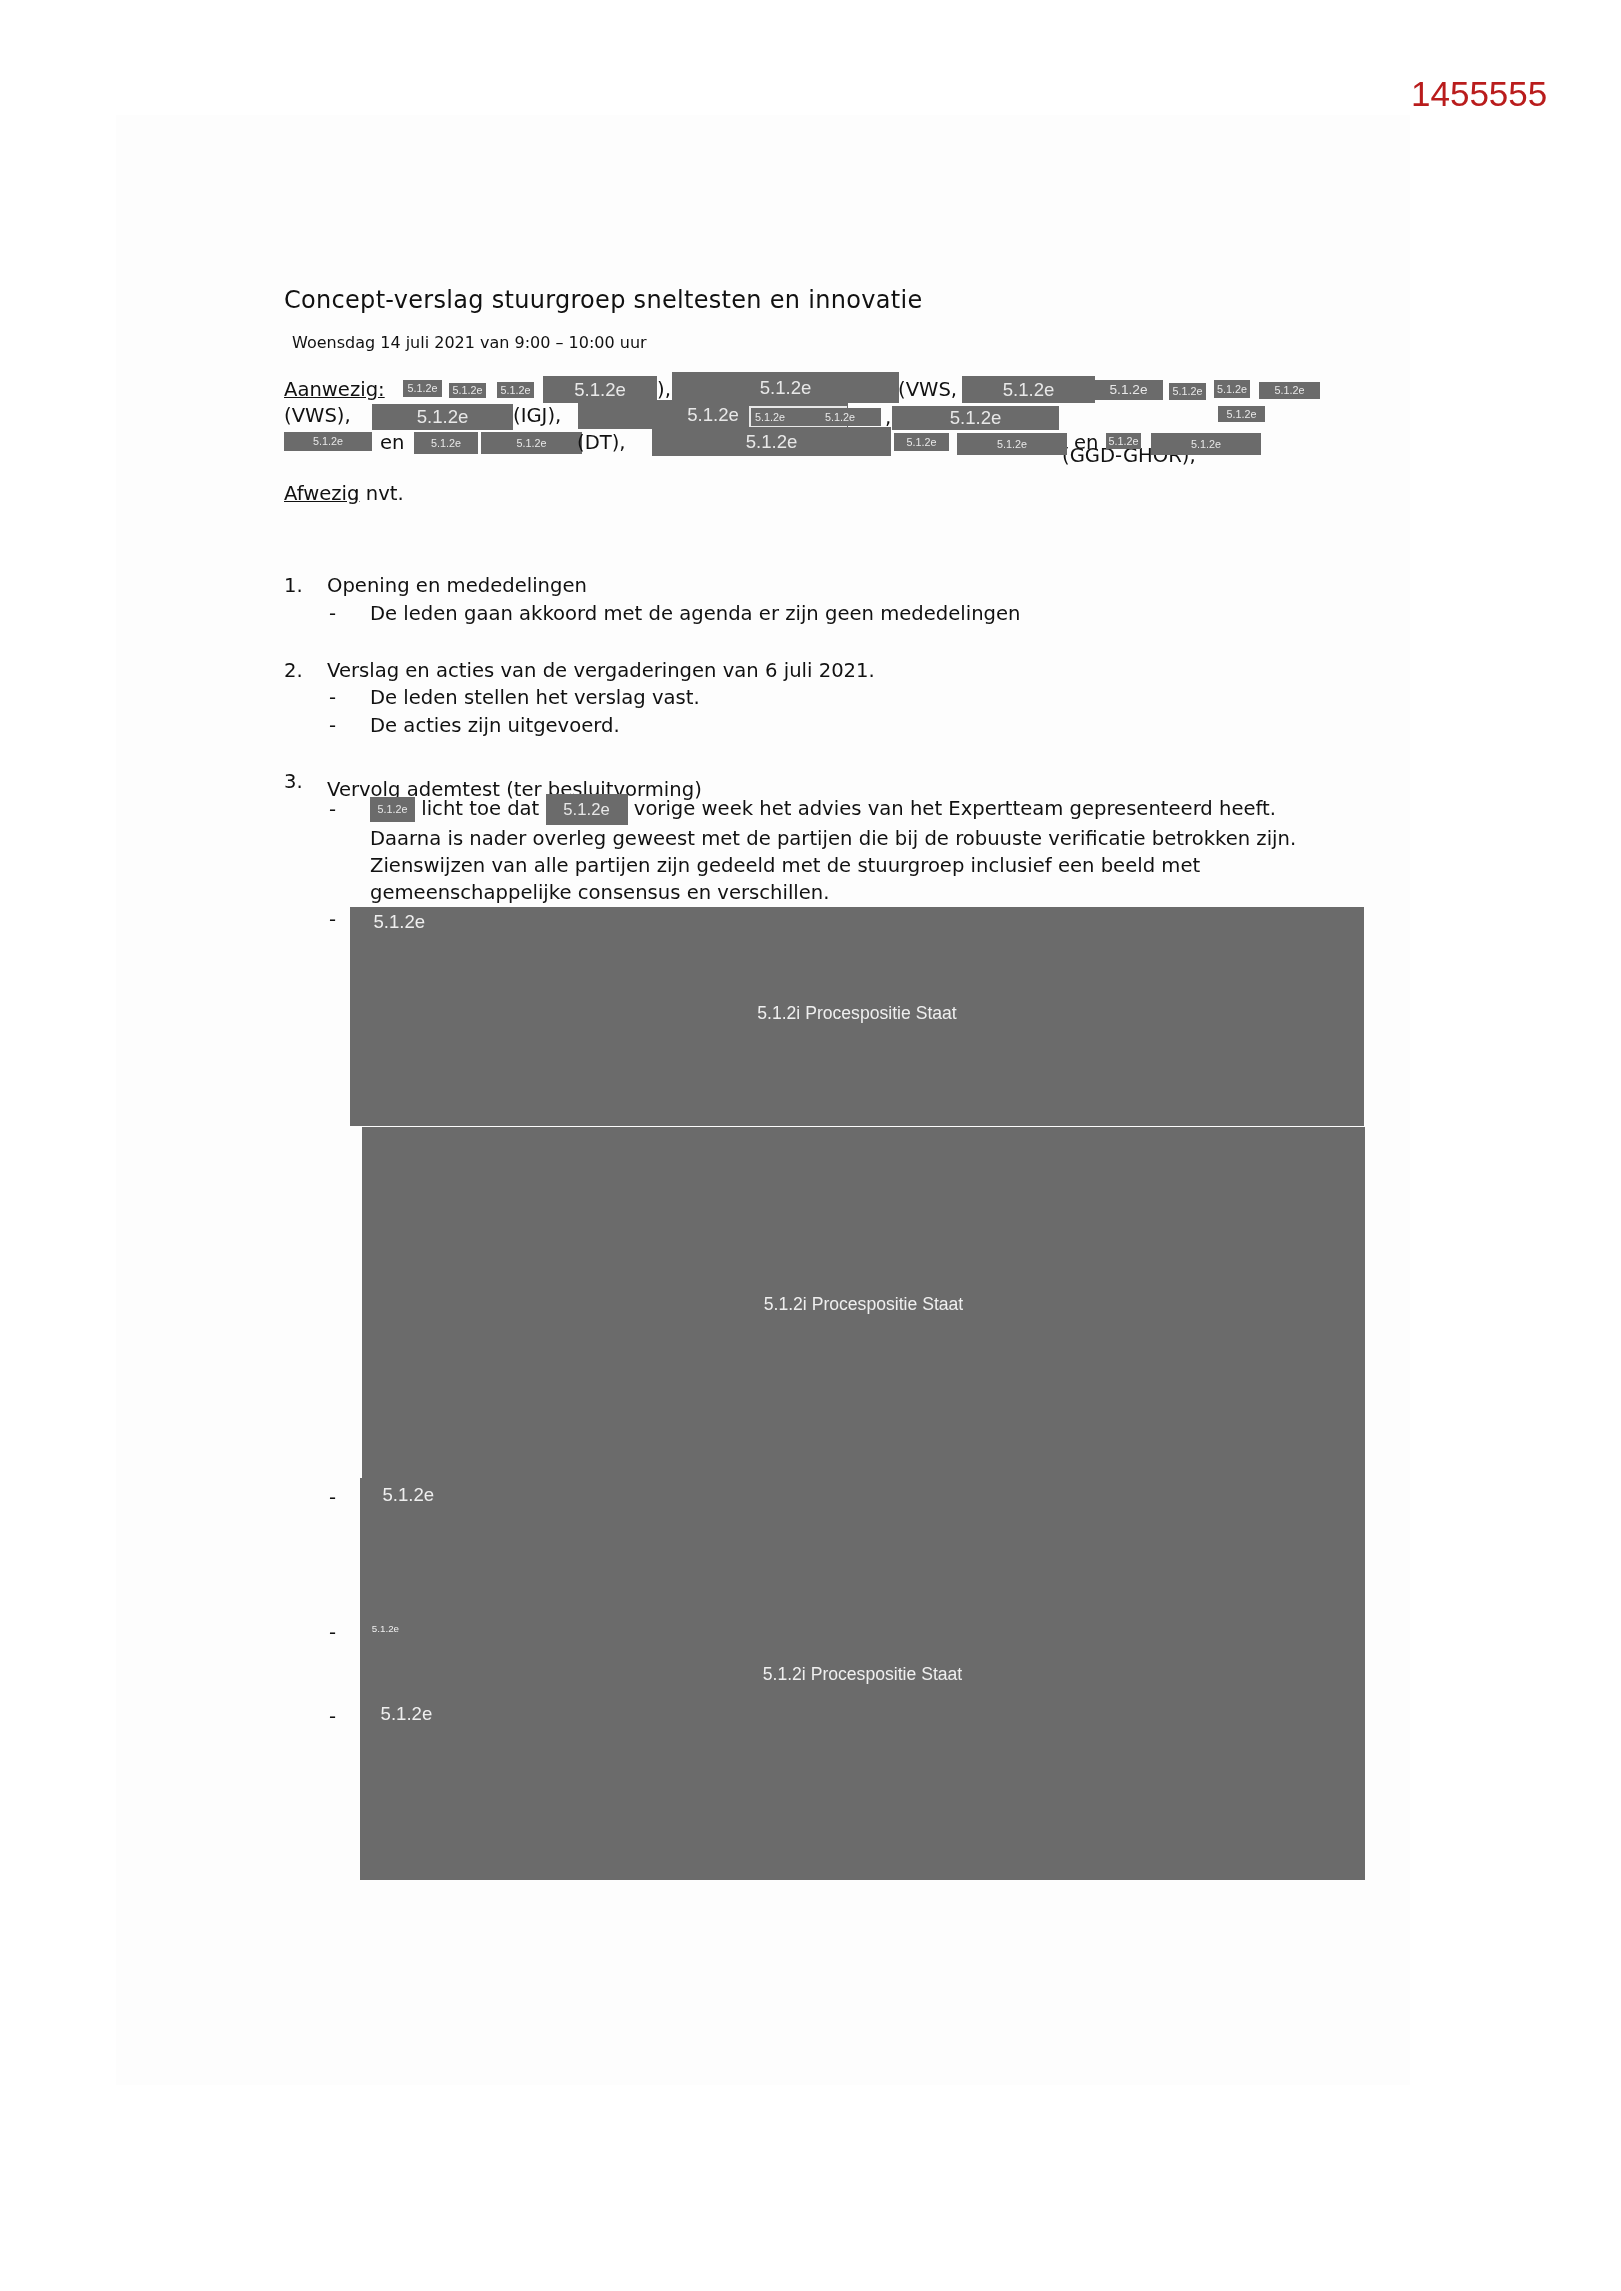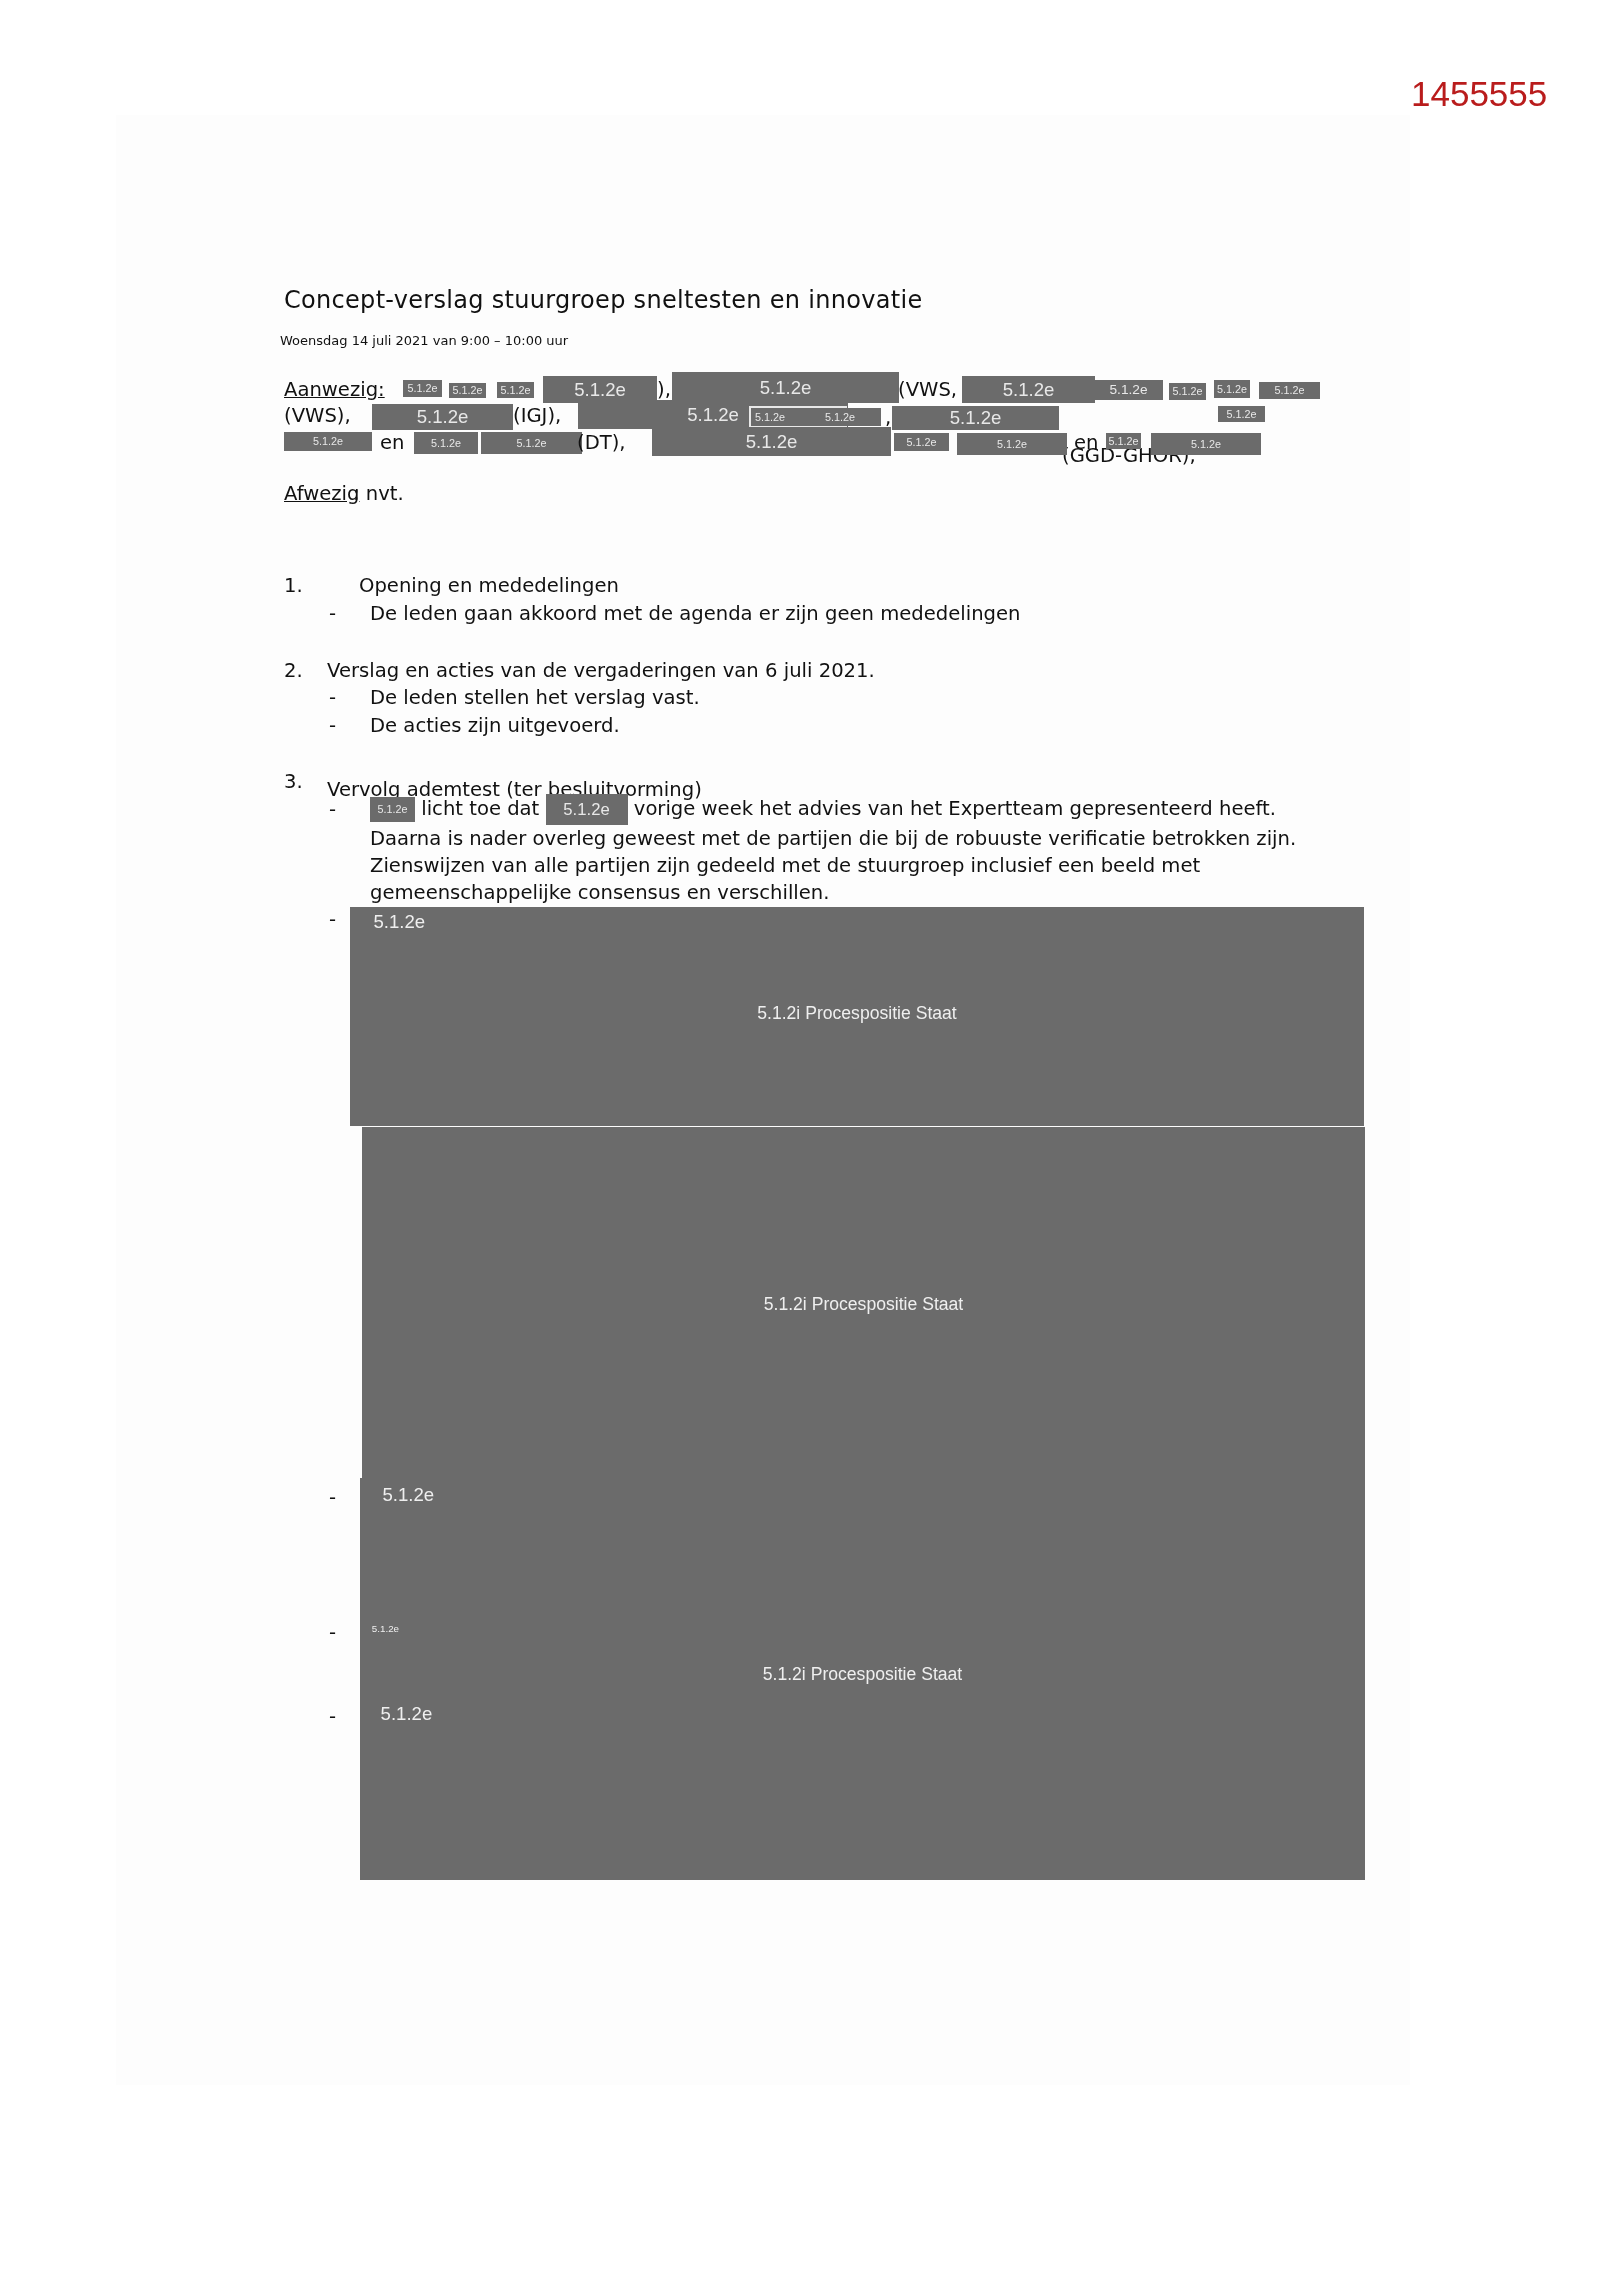--- a/index.html
+++ b/index.html
@@ -14,21 +14,21 @@
     }
     .doc-id {
       position: absolute; left: 1411px; top: 74px;
       font-family: "Liberation Sans", sans-serif; font-size: 35px; color: #b91c1c;
     }
     .title {
       position: absolute; left: 284px; top: 286px;
       font-size: 24px; font-weight: normal; letter-spacing: 0.3px;
     }
     .subtitle {
-      position: absolute; left: 280px; top: 333px; font-size: 13px;
+      position: absolute; left: 292px; top: 333px; font-size: 16px;
     }
     .abs { position: absolute; white-space: nowrap; }
     .txt { font-size: 19.6px; line-height: 23.5px; }
     .u { text-decoration: underline; }
     .red {
       position: absolute; background: #6b6b6b; color: #e8e8e8;
       font-family: "Liberation Sans", sans-serif;
       display: flex; align-items: center; justify-content: center;
       box-sizing: border-box; white-space: nowrap;
     }
@@ -107,21 +107,21 @@
   <div class="red sm" style="left:1151px; top:433px; width:110px; height:21.6px;">5.1.2e</div>
 </div>
 
 <div>
   <span class="abs txt u" style="left:284px; top:482px;text-align:right;">Afwezig</span>
   <span class="abs txt" style="left:353px; top:482px;">: nvt.</span>
 </div>
 
 <div>
   <span class="list-num" style="left:284px; top:574px;">1.</span>
-  <span class="list-text" style="left:327px; top:574px;margin-left:32px;">Opening en mededelingen</span>
+  <span class="list-text" style="left:327px; top:574px;">Opening en mededelingen</span>
   <span class="dash" style="left:329px; top:602px;">-</span>
   <span class="list-text" style="left:370px; top:602px;">De leden gaan akkoord met de agenda er zijn geen mededelingen</span>
 </div>
 
 <div>
   <span class="list-num" style="left:284px; top:659px;">2.</span>
   <span class="list-text" style="left:327px; top:659px;">Verslag en acties van de vergaderingen van 6 juli 2021.</span>
   <span class="dash" style="left:329px; top:686px;">-</span>
   <span class="list-text" style="left:370px; top:686px;">De leden stellen het verslag vast.</span>
   <span class="dash" style="left:329px; top:714px;">-</span>

